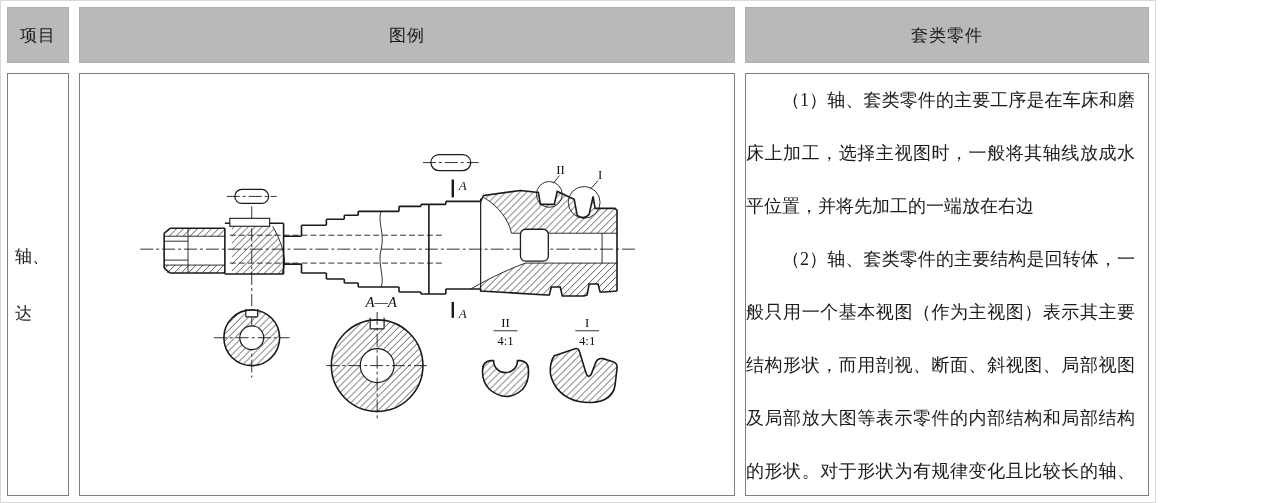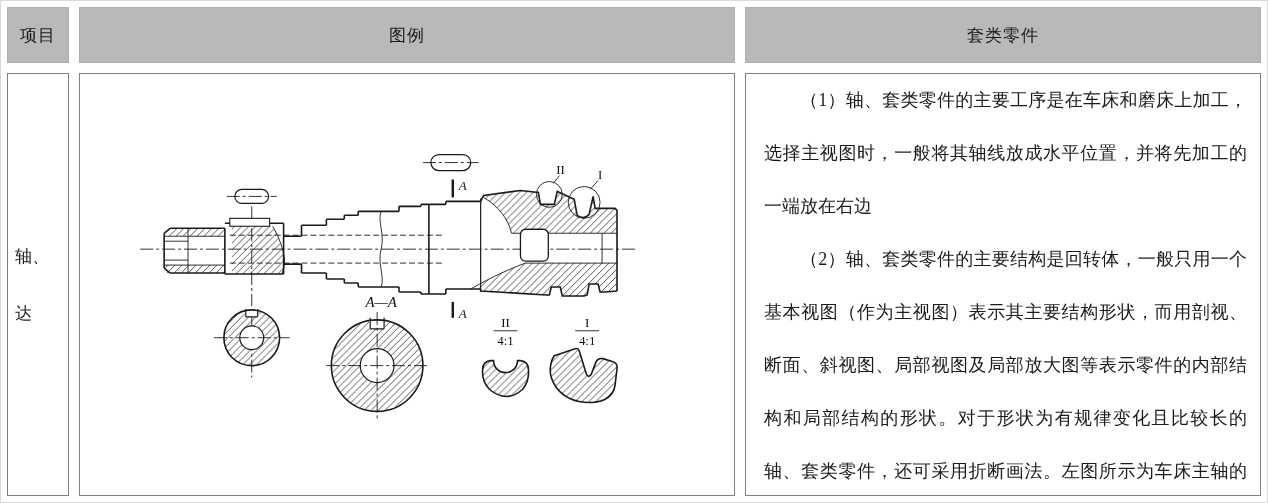--- a/index.html
+++ b/index.html
@@ -1,38 +1,38 @@
 <!DOCTYPE html>
 <html><head>
 <meta charset="utf-8">
 <style>
   * { box-sizing: border-box; margin: 0; padding: 0; }
   html,body { background:#fff; }
   body { font-family: "Liberation Serif", serif; color:#1c1c1c; }
   .page { position:relative; width:1268px; height:503px; background:#fff; overflow:hidden; }
   .tbl {
-    position:absolute; left:0; top:0; width:1268px; height:503px;
+    position:absolute; left:0; top:0; width:1156px; height:503px;
     border:1px solid #d9d9d9; padding:6px;
     display:grid;
     grid-template-columns:62px 656px 1fr;
     grid-template-rows:56px 1fr;
     gap:10px 10px;
     background:#fff;
   }
   .hcell {
     background:#b9b9b9; border:1px solid #aeaeae;
     display:flex; align-items:center; justify-content:center;
     font-size:17px; color:#1a1a1a; letter-spacing:1px;
   }
   .bcell { border:1px solid #7f7f7f; background:#fff; overflow:hidden; }
   .item-cell { display:flex; flex-direction:column; justify-content:center; padding:0 5px; }
   .item-cell div { line-height:57px; font-size:17px; text-align:left; padding-left:2px; white-space:nowrap; }
   .fig-cell { padding:0; }
   .fig-cell svg { display:block; width:100%; height:100%; }
-  .rules-cell { padding:0 13px 0 18px; }
+  .rules-cell { padding:0 13px 0 0; }
   .rules-cell p {
     font-size:18px; line-height:53px; text-align:justify;
     text-indent:2em; color:#1b1b1b;
   }
   text { font-family:"Liberation Serif", serif; fill:#111; stroke:none; }
   .it { font-style:italic; }
   .cdash { stroke-dasharray:13,3,3,3; stroke-width:0.9; }
   .hid { stroke-dasharray:6,3; stroke-width:0.9; }
   .thin { stroke-width:0.9; }
   .mid { stroke-width:1.2; }

